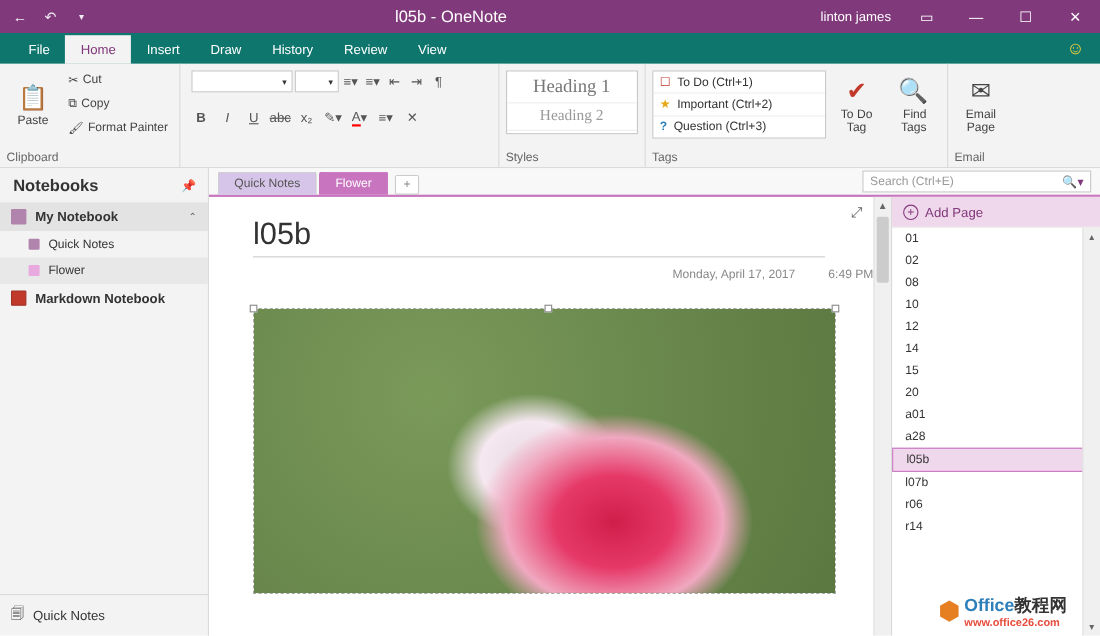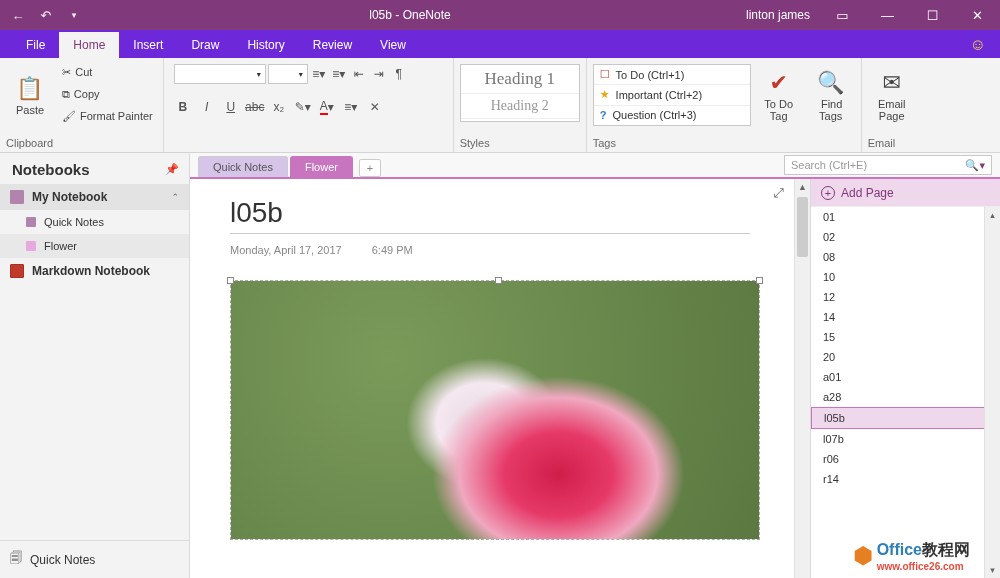--- a/index.html
+++ b/index.html
@@ -2,26 +2,26 @@
 <html><head>
 <meta charset="utf-8">
 <style>
 * { box-sizing: border-box; margin: 0; padding: 0; font-family: "Segoe UI", sans-serif; }
 body { width: 1000px; height: 578px; overflow: hidden; background: #fff; font-size: 12px; color: #333; }
 
 
 .titlebar { height: 30px; background: #80397b; color: #fff; display: flex; align-items: center; }
 .tb-left { display: flex; align-items: center; gap: 8px; padding-left: 8px; }
 .tb-icon { width: 20px; display: flex; justify-content: center; align-items: center; font-size: 13px; opacity: .9; }
-.tb-center { flex: 1; text-align: center; font-size: 12px; }
+.tb-center { flex: 1; text-align: center; font-size: 15px; }
 .tb-user { padding: 0 10px; font-size: 12px; }
 .tb-btn { width: 45px; height: 30px; display: flex; align-items: center; justify-content: center; font-size: 13px; }
 
 
-.menutabs { height: 28px; background: #6d28d9; display: flex; align-items: flex-end; padding-left: 12px; }
+.menutabs { height: 28px; background: #0f766e; display: flex; align-items: flex-end; padding-left: 12px; }
 .menutab { padding: 6px 14px; color: #fff; font-size: 12px; cursor: pointer; }
 .menutab.active { background: #f3f3f3; color: #80397b; }
 .smiley { margin-left: auto; margin-right: 14px; color: #ffd93b; font-size: 16px; padding-bottom: 4px; }
 
 
 .ribbon { height: 95px; background: #f3f3f3; border-bottom: 1px solid #d4d4d4; display: flex; }
 .group { border-right: 1px solid #d9d9d9; display: flex; flex-direction: column; padding: 4px 6px 0; }
 .group-body { flex: 1; display: flex; align-items: flex-start; gap: 4px; }
 .group-label { font-size: 11px; color: #666; padding: 2px 0 3px; }
 .vbtn { display: flex; flex-direction: column; align-items: center; justify-content: center; width: 48px; height: 66px; font-size: 11px; color: #444; cursor: pointer; }
@@ -64,21 +64,21 @@
 .sectab.qn { background: #d6c5e8; color: #555; }
 .sectab.fl { background: #c874bf; color: #fff; border-color: #c874bf; }
 .addtab { width: 22px; height: 18px; border: 1px solid #ccc; border-radius: 2px; background: #fff; margin-left: 4px; display: flex; align-items: center; justify-content: center; font-size: 11px; color: #888; cursor: pointer; }
 .searchbox { margin-left: auto; margin-right: 8px; width: 208px; height: 20px; border: 1px solid #c8c8c8; background: #fff; display: flex; align-items: center; padding: 0 6px; font-size: 11px; color: #999; margin-bottom: 2px; }
 .searchbox .mag { margin-left: auto; color: #80397b; }
 
 .page-area { flex: 1; display: flex; }
 .page-body { flex: 1; padding: 18px 0 0 40px; position: relative; overflow: hidden; }
 .page-title { font-size: 28px; font-weight: 300; color: #333; font-family: "Calibri Light", sans-serif; }
 .title-underline { border-bottom: 1px solid #ccc; width: 520px; margin-top: 4px; }
-.page-date { display: flex; gap: 30px; font-size: 11px; color: #888; margin-top: 10px; }
+.page-date { display: flex; gap: 30px; font-size: 11px; color: #888; margin-top: 10px; justify-content: flex-end; }
 .img-container { margin-top: 24px; width: 530px; height: 260px; border: 1px dashed #aaa; position: relative; }
 .handle { position: absolute; width: 7px; height: 7px; background: #fff; border: 1px solid #888; }
 .flower-img { width: 100%; height: 100%; background:
   radial-gradient(ellipse 180px 140px at 62% 75%, #d01e4a 0%, #e63968 30%, #f0a8c0 55%, transparent 70%),
   radial-gradient(ellipse 120px 100px at 48% 55%, #e8d8e0 0%, #f5e8f0 40%, transparent 65%),
   radial-gradient(circle at 30% 30%, #7a9a5a 0%, #5a7840 100%),
   linear-gradient(135deg, #6a8a4a 0%, #4a6838 50%, #3a5828 100%);
 }
 .expand { position: absolute; top: 6px; right: 10px; font-size: 13px; color: #666; cursor: pointer; }
 .vscroll { width: 16px; background: #f0f0f0; border-left: 1px solid #e0e0e0; position: relative; }

